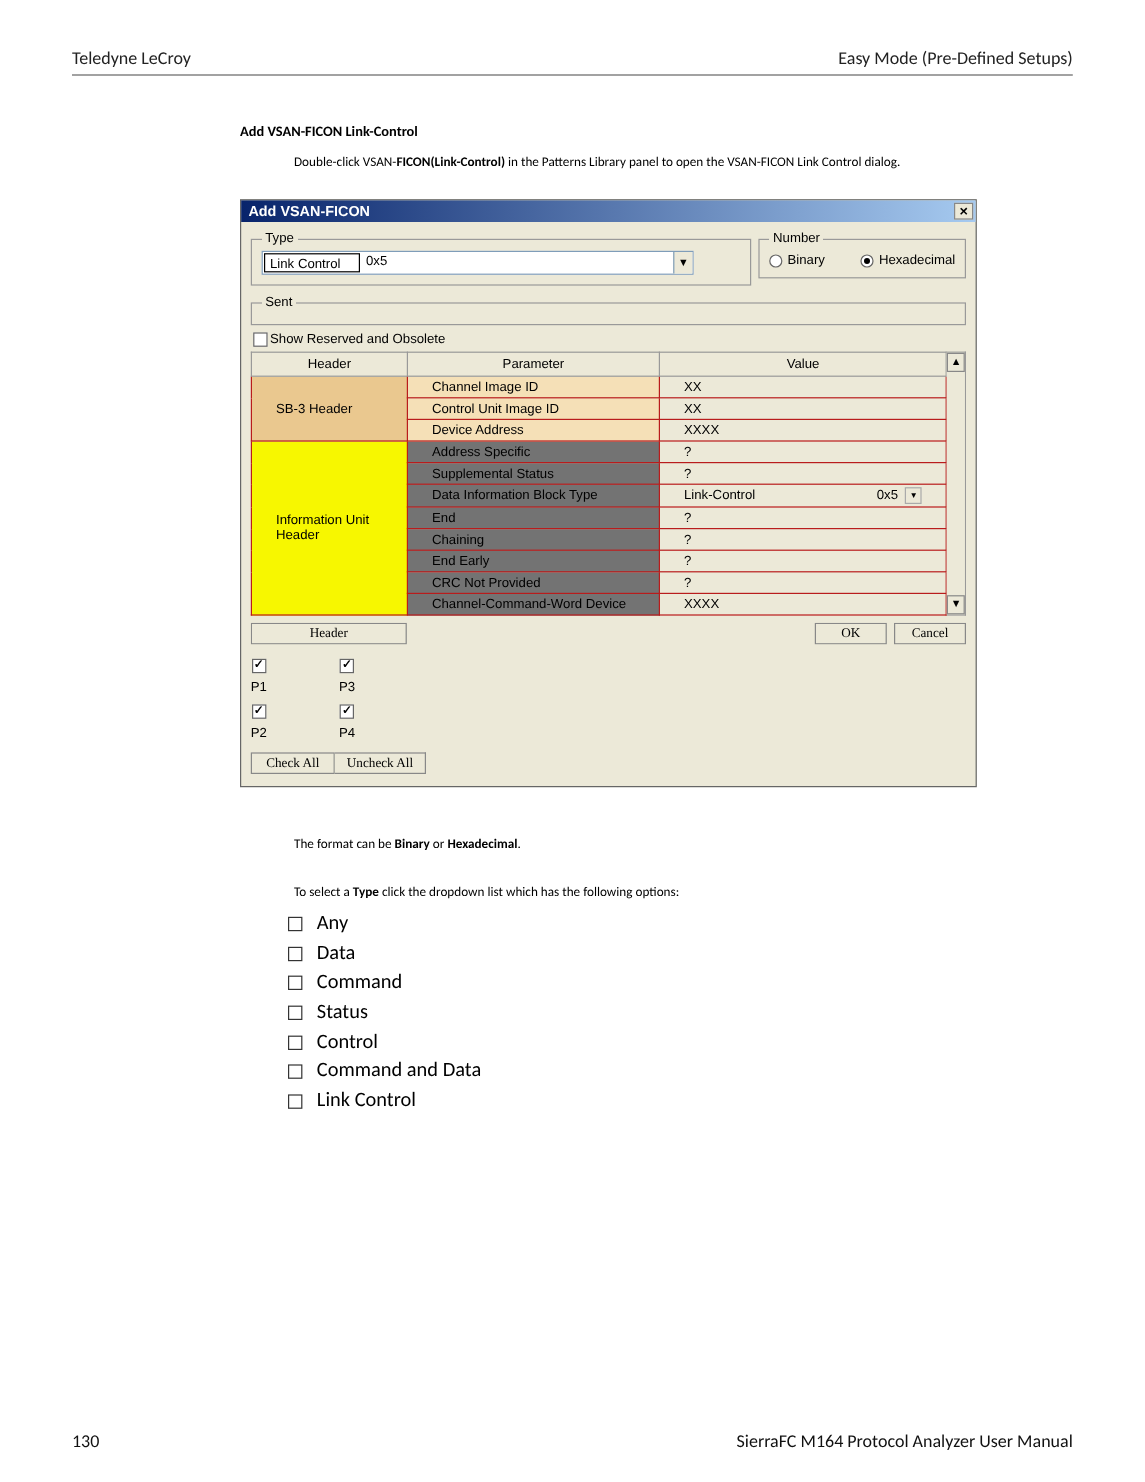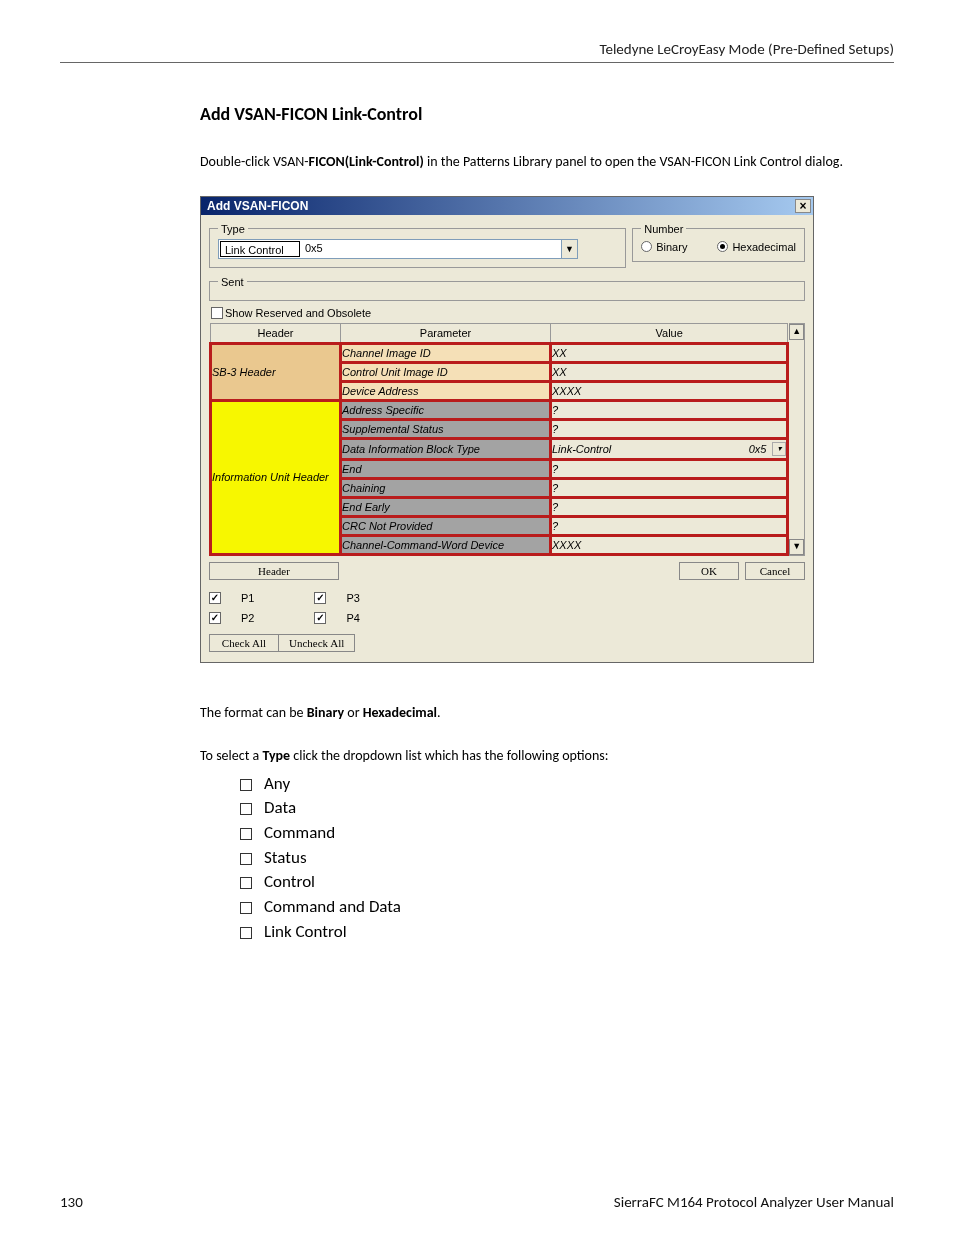--- a/index.html
+++ b/index.html
@@ -8,40 +8,41 @@
     font-family: "Segoe UI", Calibri, Arial, sans-serif;
     background: #fff;
     color: #000;
     width: 954px;
     height: 1235px;
     position: relative;
     padding: 40px 60px 30px 60px;
   }
   .top-header {
     display: flex;
-    justify-content: flex-end;
+    justify-content: space-between;
     font-size: 15px;
     color: #222;
     border-bottom: 1px solid #666;
     padding-bottom: 4px;
     margin-bottom: 40px;
   }
   .content {
     margin-left: 140px;
     margin-right: 20px;
   }
   .section-title {
     font-weight: bold;
-    font-size: 18px;
-    margin-bottom: 27px;
+    font-size: 12px;
+    margin-bottom: 10px;
   }
   .body-text {
-    font-size: 14px;
+    font-size: 11px;
     line-height: 1.4;
     margin-bottom: 24px;
+    margin-left: 45px;
   }
   .bold { font-weight: bold; }
 
   
   .dialog {
     width: 614px;
     border: 1px solid #666;
     background: #ece9d8;
     font-family: Tahoma, Arial, sans-serif;
     font-size: 11px;
@@ -113,43 +114,43 @@
   .grid {
     border:1px solid #999; width:100%; border-collapse:collapse;
     font-size:11px;
   }
   .grid th {
     background:#ece9d8; border:1px solid #999;
     padding:3px 4px; font-weight:normal; text-align:center;
     height:20px;
   }
   .grid td {
-    border:3px solid #b91c1c; padding:2px 0; height:18px;font-style:italic;
+    border:1px solid #b91c1c; padding:2px 20px; height:18px;
   }
   .hdr-sb3 { background:#eac88f; }
   .hdr-iu  { background:#f7f700; }
   .param-orange { background:#f5e0b7; }
-  .param-yellow { background:#a3a3a3; }
+  .param-yellow { background:#737373; }
   .val-combo { display:flex; justify-content:space-between; align-items:center;}
   .val-combo .arrow {
     width:14px;height:14px;border:1px solid #aaa;background:#ece9d8;
     text-align:center;line-height:12px;font-size:8px;
   }
 
   .hdr-btn-row { margin-top:6px; }
   .win-btn {
     background:#ece9d8;border:1px solid #888;
     padding:2px 10px; font-size:11px; font-family:Tahoma;
     min-width:60px; text-align:center; display:inline-block;
   }
   .ok-cancel { float:right; display:flex; gap:6px; }
 
   .ports { margin-top:12px; display:flex; gap:60px; }
   .ports .col { display:flex; flex-direction:column; gap:8px; }
-  .port-item { display:flex; gap:20px; }
+  .port-item { display:flex; align-items:center; gap:6px;flex-direction:column; }
 
   .check-btns { margin-top:10px; display:flex; }
   .check-btns .win-btn { min-width:70px; border-radius:0;}
   .check-btns .win-btn + .win-btn { border-left:none; }
 
   
   ul.square { list-style:none; padding-left:40px; margin:6px 0 0 0;}
   ul.square li::before{
     content:""; display:inline-block; width:10px;height:10px;
     border:1.3px solid #333; margin-right:12px; vertical-align:middle;

